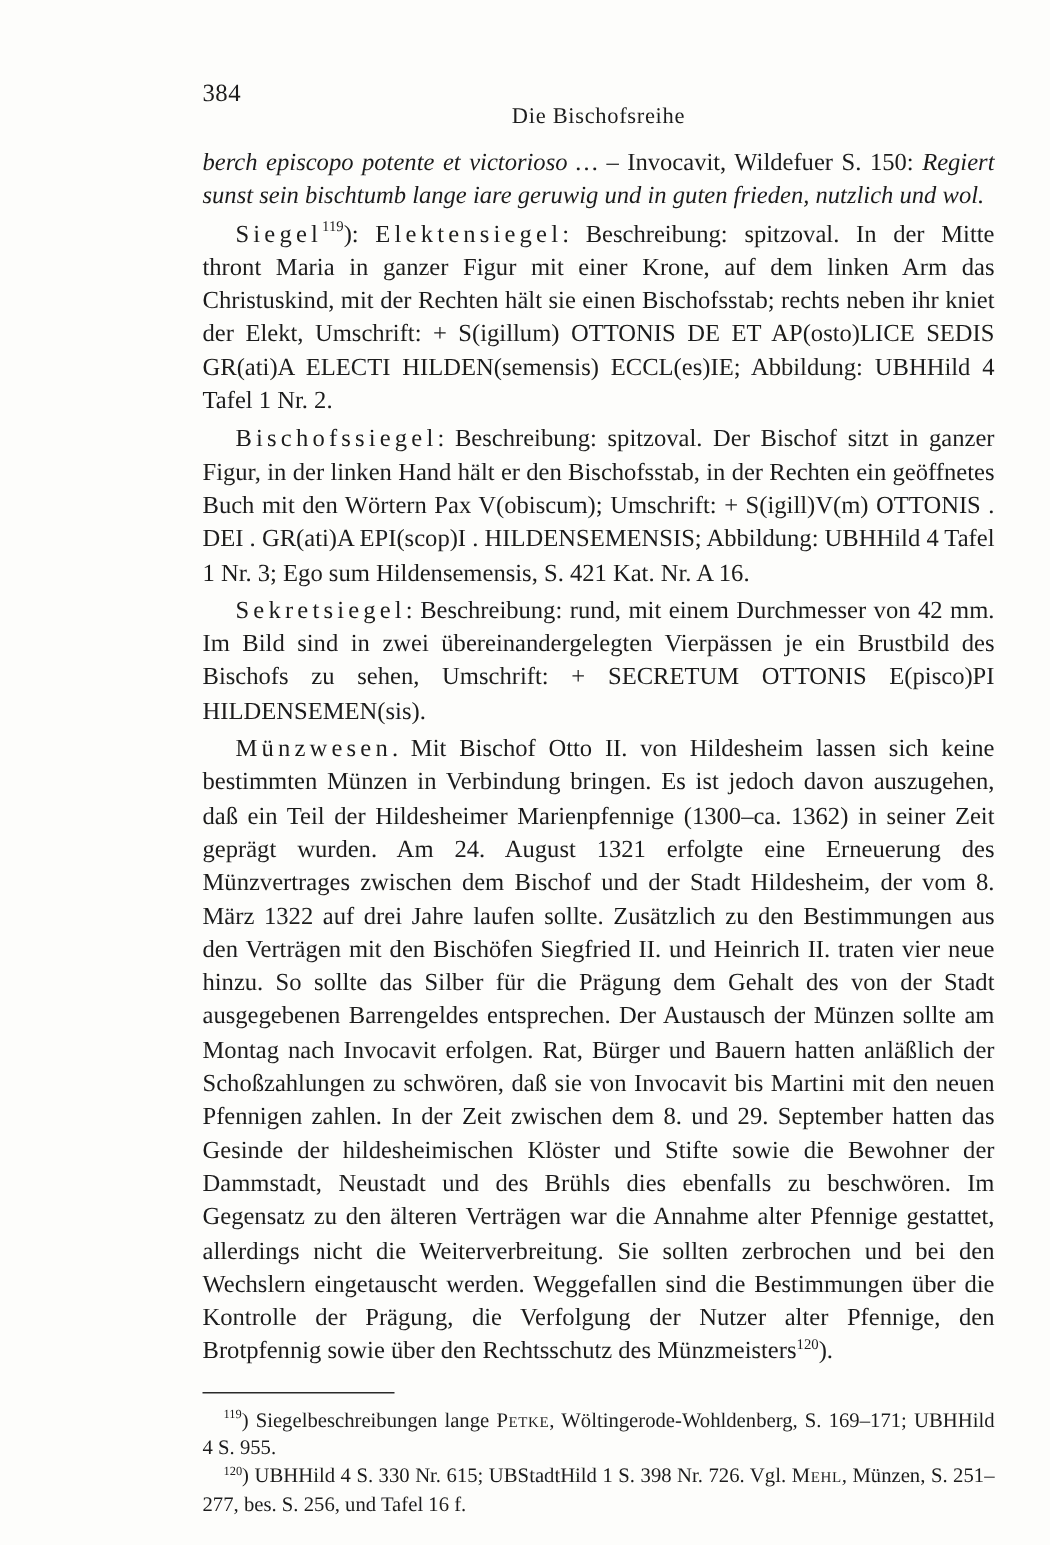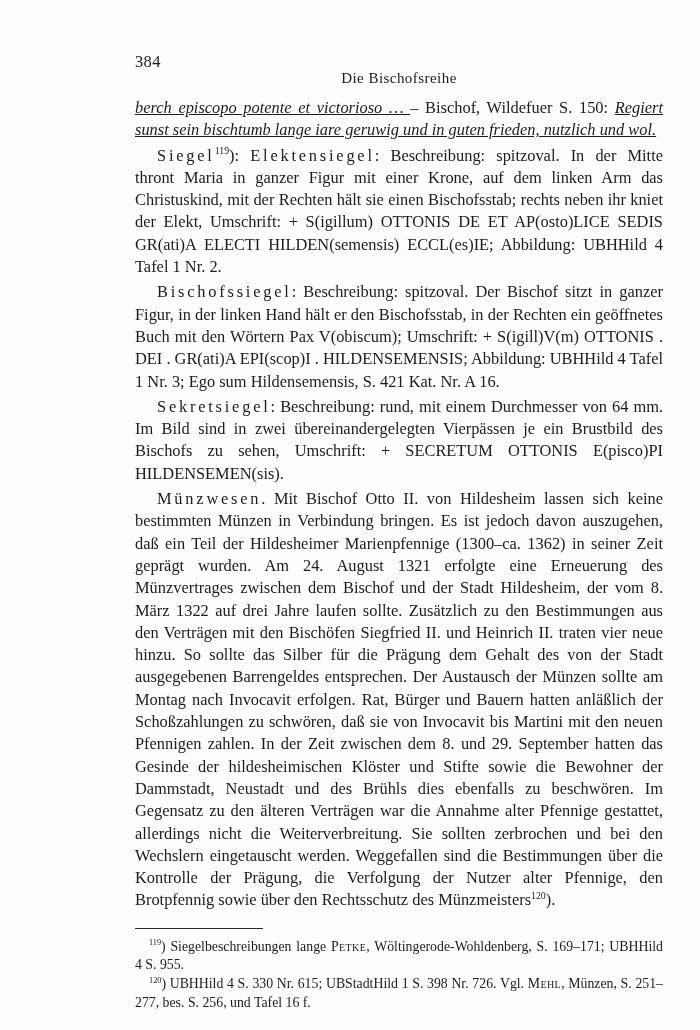--- a/index.html
+++ b/index.html
@@ -35,21 +35,21 @@
   }
   .body-text{
     margin-top:23px;
     font-size:16.4px;
     line-height:22.3px;
     text-align:justify;
   }
   .para{margin:0;}
   .para + .para{margin-top:3px;}
   .para.indent{text-indent:22px;}
-  .it{font-style:italic;text-decoration:underline;}
+  .it{font-style:italic;}
   .sp{letter-spacing:0.17em;}
   .sc{font-variant:small-caps;letter-spacing:0.03em;}
   sup{
     font-size:0.6em;
     vertical-align:super;
     line-height:0;
     margin-top:29px;
   }
   .footnote-block{
     margin-top:16px;
@@ -75,24 +75,24 @@
 <body>
 
 <div class="page">
 
   <div class="running-head">
     <span class="page-number">384</span>
     <span class="running-title">Die Bischofsreihe</span>
   </div>
 
   <div class="body-text">
-      <p class="para"><span class="it">berch episcopo potente et victorioso … </span><span>– Bischof, Wildefuer S. 150: </span><span class="it">Regiert sunst sein bischtumb lange iare geruwig und in guten frieden, nutzlich und wol.</span></p>
+      <p class="para"><span class="it">berch episcopo potente et victorioso … </span><span>– Invocavit, Wildefuer S. 150: </span><span class="it">Regiert sunst sein bischtumb lange iare geruwig und in guten frieden, nutzlich und wol.</span></p>
       <p class="para indent"><span class="sp">Siegel</span><sup>119</sup><span>): </span><span class="sp">Elektensiegel</span><span>: Beschreibung: spitzoval. In der Mitte thront Maria in ganzer Figur mit einer Krone, auf dem linken Arm das Christuskind, mit der Rechten hält sie einen Bischofsstab; rechts neben ihr kniet der Elekt, Umschrift: + S(igillum) OTTONIS DE ET AP(osto)LICE SEDIS GR(ati)A ELECTI HILDEN(semensis) ECCL(es)IE; Abbildung: UBHHild 4 Tafel 1 Nr. 2.</span></p>
       <p class="para indent"><span class="sp">Bischofssiegel</span><span>: Beschreibung: spitzoval. Der Bischof sitzt in ganzer Figur, in der linken Hand hält er den Bischofsstab, in der Rechten ein geöffnetes Buch mit den Wörtern Pax V(obiscum); Umschrift: + S(igill)V(m) OTTONIS . DEI . GR(ati)A EPI(scop)I . HILDENSEMENSIS; Abbildung: UBHHild 4 Tafel 1 Nr. 3; Ego sum Hildensemensis, S. 421 Kat. Nr. A 16.</span></p>
-      <p class="para indent"><span class="sp">Sekretsiegel</span><span>: Beschreibung: rund, mit einem Durchmesser von 64 mm. Im Bild sind in zwei übereinandergelegten Vierpässen je ein Brustbild des Bischofs zu sehen, Umschrift: + SECRETUM OTTONIS E(pisco)PI HILDENSEMEN(sis).</span></p>
+      <p class="para indent"><span class="sp">Sekretsiegel</span><span>: Beschreibung: rund, mit einem Durchmesser von 42 mm. Im Bild sind in zwei übereinandergelegten Vierpässen je ein Brustbild des Bischofs zu sehen, Umschrift: + SECRETUM OTTONIS E(pisco)PI HILDENSEMEN(sis).</span></p>
       <p class="para indent"><span class="sp">Münzwesen</span><span>. Mit Bischof Otto II. von Hildesheim lassen sich keine bestimmten Münzen in Verbindung bringen. Es ist jedoch davon auszugehen, daß ein Teil der Hildesheimer Marienpfennige (1300–ca. 1362) in seiner Zeit geprägt wurden. Am 24. August 1321 erfolgte eine Erneuerung des Münzvertrages zwischen dem Bischof und der Stadt Hildesheim, der vom 8. März 1322 auf drei Jahre laufen sollte. Zusätzlich zu den Bestimmungen aus den Verträgen mit den Bischöfen Siegfried II. und Heinrich II. traten vier neue hinzu. So sollte das Silber für die Prägung dem Gehalt des von der Stadt ausgegebenen Barrengeldes entsprechen. Der Austausch der Münzen sollte am Montag nach Invocavit erfolgen. Rat, Bürger und Bauern hatten anläßlich der Schoßzahlungen zu schwören, daß sie von Invocavit bis Martini mit den neuen Pfennigen zahlen. In der Zeit zwischen dem 8. und 29. September hatten das Gesinde der hildesheimischen Klöster und Stifte sowie die Bewohner der Dammstadt, Neustadt und des Brühls dies ebenfalls zu beschwören. Im Gegensatz zu den älteren Verträgen war die Annahme alter Pfennige gestattet, allerdings nicht die Weiterverbreitung. Sie sollten zerbrochen und bei den Wechslern eingetauscht werden. Weggefallen sind die Bestimmungen über die Kontrolle der Prägung, die Verfolgung der Nutzer alter Pfennige, den Brotpfennig sowie über den Rechtsschutz des Münzmeisters</span><sup>120</sup><span>).</span></p>
     </div>
 
   <div class="footnote-block">
     <hr class="fn-rule">
     <div class="footnotes">
         <p class="footnote"><sup>119</sup><span>) Siegelbeschreibungen lange </span><span class="sc">Petke</span><span>, Wöltingerode-Wohldenberg, S. 169–171; UBHHild 4 S. 955.</span></p>
         <p class="footnote"><sup>120</sup><span>) UBHHild 4 S. 330 Nr. 615; UBStadtHild 1 S. 398 Nr. 726. Vgl. </span><span class="sc">Mehl</span><span>, Münzen, S. 251–277, bes. S. 256, und Tafel 16 f.</span></p>
       </div>
   </div>

